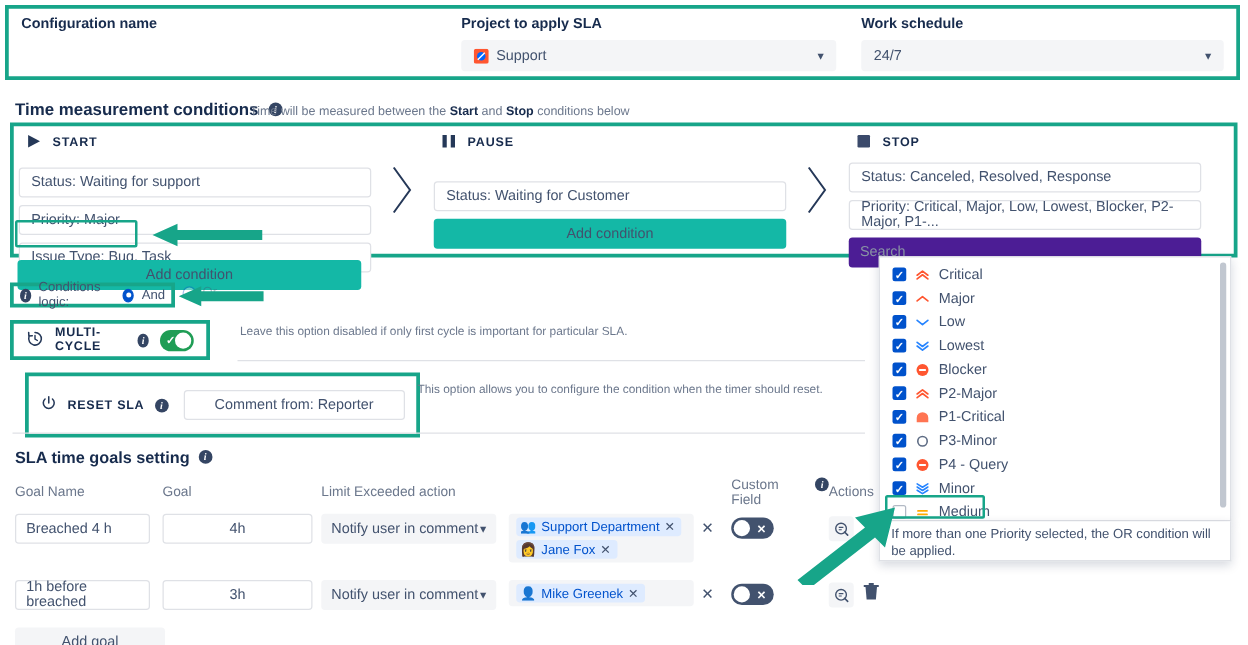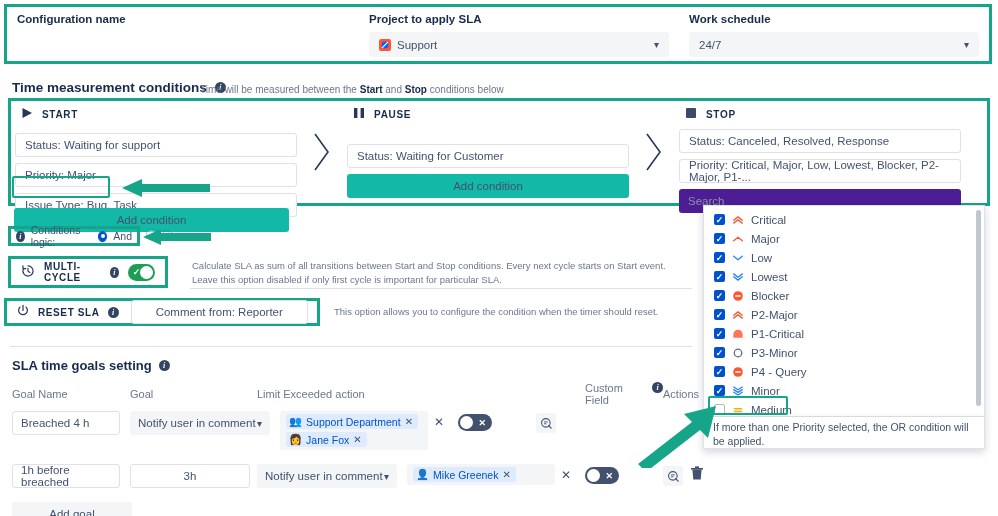--- a/index.html
+++ b/index.html
@@ -276,26 +276,25 @@
       </svg>
   </span>
   <span class="sect-chip">MULTI-CYCLE</span>
   <span class="info-dot">i</span>
   <span class="toggle">
     <span class="chk">✓</span>
     <span class="knob"></span>
   </span>
 </div>
 <div class="desc" style="position:absolute;left:192px;top:259px;width:500px">
-  <div>Calculate SLA as sum of all transitions between Start and Stop conditions. Every next cycle starts on Start event.</div>
   <div>Leave this option disabled if only first cycle is important for particular SLA.</div>
 </div>
 <div style="position:absolute;left:190px;top:288px;width:502px;height:1px;background:#dfe1e6"></div>
 
-<div class="hl2" style="position:absolute;left:4px;top:298px;width:316px;height:28px;display:flex;align-items:center;gap:8px;padding:0 9px">
+<div class="hl2" style="position:absolute;left:20px;top:298px;width:316px;height:52px;display:flex;align-items:center;gap:8px;padding:0 9px">
   <span>
     <svg width="14" height="14" viewBox="0 0 16 16">
         <path d="M4.6 3.6a5 5 0 1 0 6.8 0" stroke="#253858" stroke-width="1.4" fill="none" stroke-linecap="round"></path>
         <path d="M8 1.6 L8 7.4" stroke="#253858" stroke-width="1.4" stroke-linecap="round"></path>
       </svg>
   </span>
   <span class="sect-chip">RESET SLA</span>
   <span class="info-dot">i</span>
   <div class="cell-input cell-center" style="flex:1;margin-left:4px">Comment from: Reporter</div>
 </div>
@@ -320,20 +319,23 @@
       <span>Custom Field</span>
         <span class="info-dot">i</span>
     </div>
     <div class="th" style="width:60px">Actions</div>
   </div>
 
   <div style="display:flex;align-items:flex-start;margin-top:8px">
     <div style="width:118px">
         <div class="cell-input" style="width:108px">Breached 4 h</div>
       </div>
+    <div style="width:127px">
+        <div class="cell-input cell-center" style="width:120px">4h</div>
+      </div>
     <div style="width:150px">
       <div class="cell-select" style="width:140px">
         <span>Notify user in comment</span>
           <span class="chev">▾</span>
       </div>
     </div>
     <div style="width:178px;display:flex;align-items:flex-start;gap:6px">
       <div class="tagbox" style="width:148px">
         <span class="tag">
           <span>👥</span>

